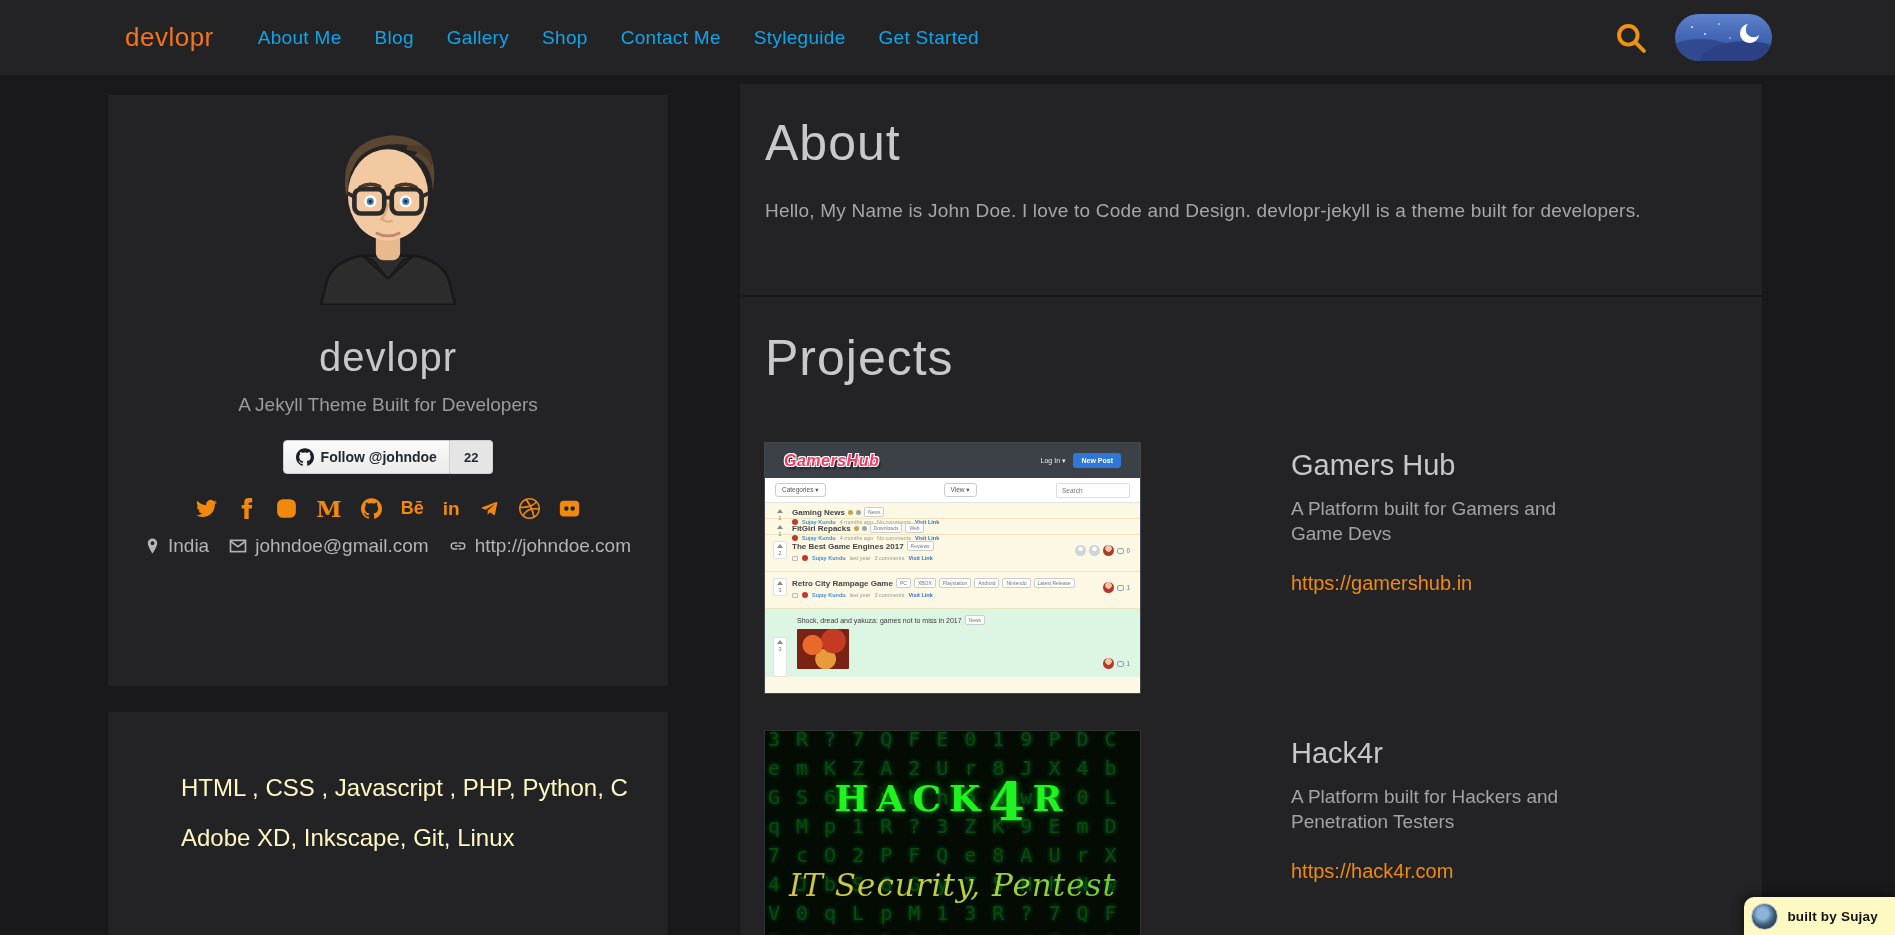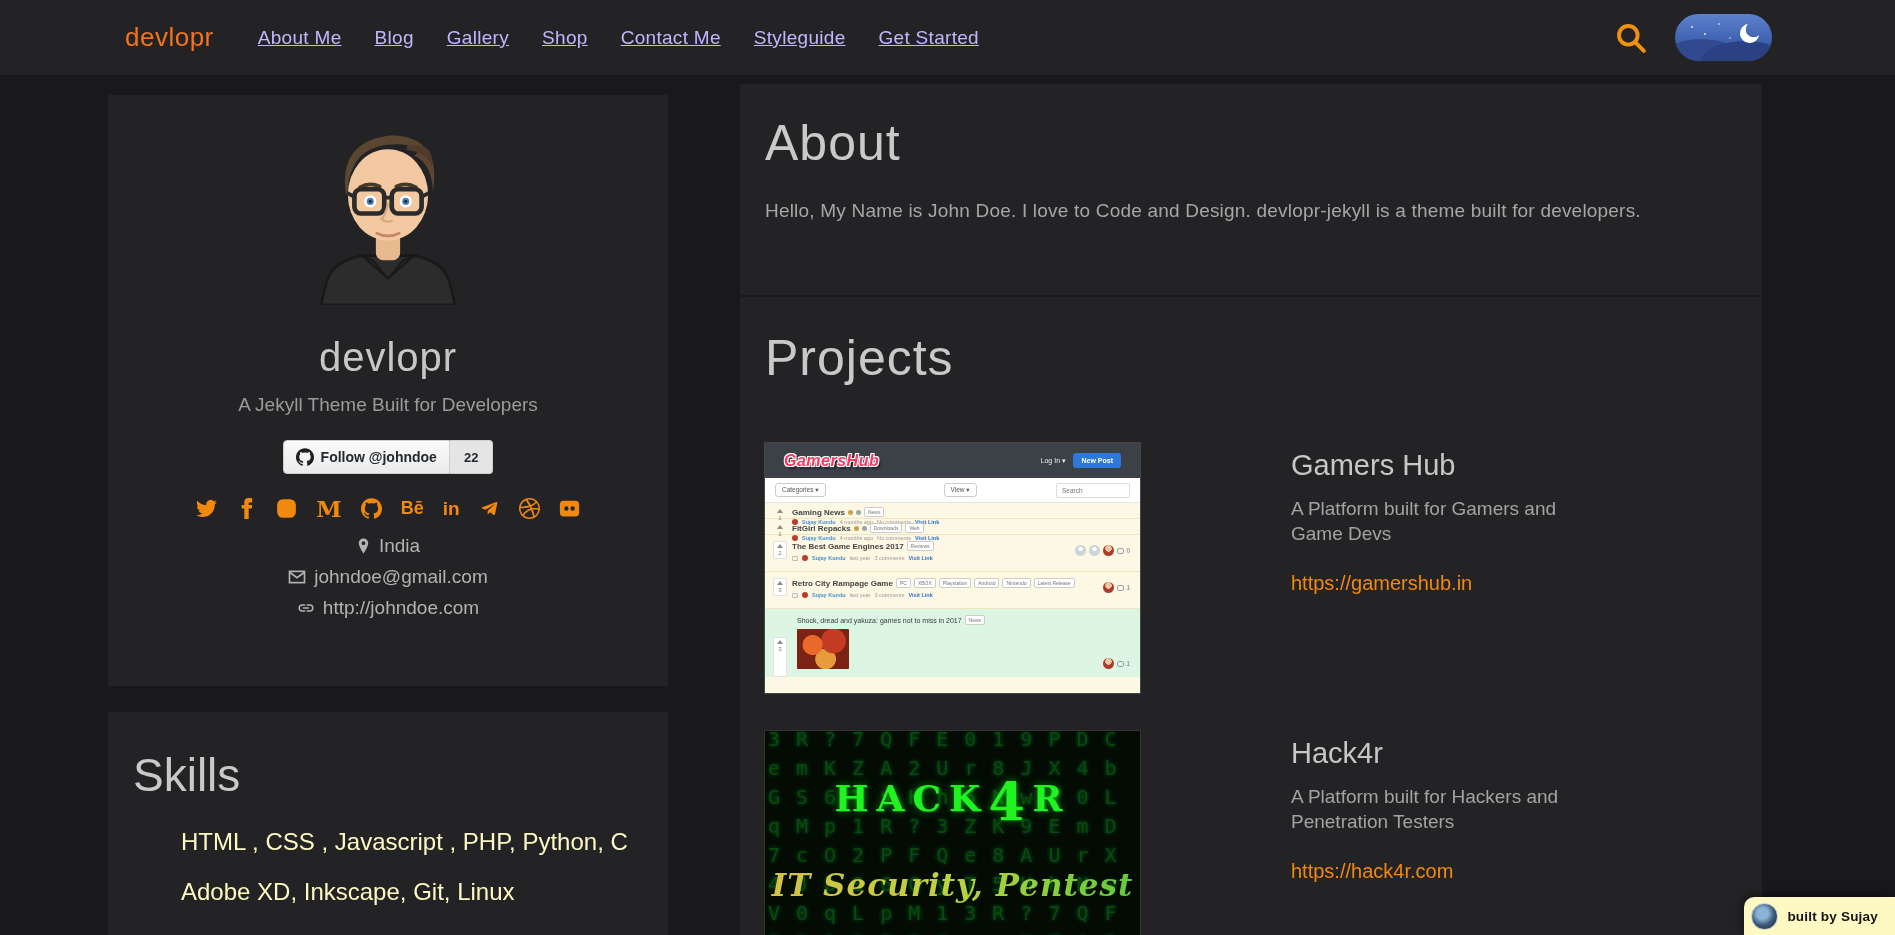--- a/index.html
+++ b/index.html
@@ -16,21 +16,21 @@
     --logo:#f4731c;
     --h:#c9c9c9;
     --sub:#9b9b9b;
     --txt:#a6a6a6;
   }
 
   
   .nav{position:absolute;top:0;left:0;right:0;height:75px;background:#232325;display:flex;align-items:center;padding-left:125px;z-index:5;}
   .nav-logo{font-size:26px;color:var(--logo);letter-spacing:.5px;margin-right:44px;cursor:pointer;}
   .nav-links{display:flex;gap:33px;}
-  .nav-link{font-size:19px;color:#c4b5fd;cursor:pointer;letter-spacing:.3px;text-decoration:underline;}
+  .nav-link{font-size:19px;color:#0ea5e9;cursor:pointer;letter-spacing:.3px;}
   .nav-right{margin-left:auto;display:flex;align-items:center;gap:26px;margin-right:123px;}
   .search-ic{width:36px;height:36px;cursor:pointer;}
   .toggle{width:97px;height:47px;border-radius:24px;position:relative;overflow:hidden;cursor:pointer;
     background:linear-gradient(180deg,#5d82cc 0%,#4063b2 55%,#2e4a90 100%);}
   .toggle .hill{position:absolute;left:-14px;bottom:-20px;width:80px;height:42px;background:#31498e;border-radius:50%;}
   .toggle .hill2{position:absolute;right:-18px;bottom:-24px;width:90px;height:44px;background:#2b4184;border-radius:50%;}
   .toggle .stars{position:absolute;top:12px;left:16px;width:2px;height:2px;border-radius:50%;background:#fff;opacity:.85;
     box-shadow:13px 7px 0 #fff, 27px -3px 0 rgba(255,255,255,.7), 38px 11px 0 rgba(255,255,255,.55), 6px 18px 0 rgba(255,255,255,.5);}
   .toggle svg{position:absolute;right:9px;top:6px;width:27px;height:27px;}
 
@@ -53,21 +53,21 @@
     border:1px solid #cfcfcf;border-radius:4px 0 0 4px;font-size:14px;font-weight:700;color:#24292e;}
   .gh-btn-main svg{width:18px;height:18px;fill:#1b1f23;}
   .gh-btn-count{height:34px;padding:0 14px;display:flex;align-items:center;background:#e5e5e5;border:1px solid #cfcfcf;border-left:0;
     border-radius:0 4px 4px 0;font-size:13px;font-weight:700;color:#24292e;}
   .social{margin-top:23px;display:flex;align-items:center;gap:19px;color:var(--accent);}
   .social .sic{height:22px;display:flex;align-items:center;cursor:pointer;}
   .social svg{height:21px;width:21px;fill:currentColor;}
   .glyph-m{font-family:"DejaVu Serif",serif;font-weight:700;font-size:23px;line-height:21px;}
   .glyph-be{font-weight:700;font-size:18px;line-height:21px;letter-spacing:0;}
   .glyph-in{font-weight:700;font-size:19px;line-height:21px;}
-  .contact{margin-top:16px;display:flex;flex-direction:column;align-items:center;gap:9px;}
+  .contact{margin-top:16px;display:flex;flex-direction:row;align-items:center;gap:20px;}
   .c-row{display:flex;align-items:center;gap:8px;font-size:19px;color:#b3b3b3;}
   .c-row svg{width:18px;height:18px;color:#b3b3b3;}
   .c-link{cursor:pointer;}
 
   
   .skills-h{font-size:46px;font-weight:400;color:var(--h);}
   .skills-line{margin-top:26px;font-size:24px;color:#fef9c3;margin-left:48px;}
   .skills-line + .skills-line{margin-top:22px;}
 
   
@@ -118,21 +118,21 @@
     background:radial-gradient(circle at 30% 40%,#e8692a 0 22%,transparent 24%),radial-gradient(circle at 70% 30%,#c23b22 0 26%,transparent 28%),radial-gradient(circle at 55% 75%,#e89b3a 0 24%,transparent 26%),#7a2214;}
   .ghx-row.green .ghx-side{align-self:flex-end;padding-bottom:8px;}
 
   
   .hx{flex:none;width:375px;height:250px;background:#030b03;position:relative;overflow:hidden;box-shadow:0 0 0 1px #333;cursor:pointer;}
   .hx-matrix{position:absolute;top:-6px;left:3px;right:-6px;bottom:0;font-family:"DejaVu Sans Mono",monospace;font-size:20px;
     color:#0a520a;letter-spacing:16px;line-height:29px;word-break:break-all;opacity:.9;text-shadow:0 0 4px #063;}
   .hx-logo{position:absolute;top:46px;left:0;right:0;text-align:center;font-family:"DejaVu Serif",serif;font-weight:700;
     font-size:36px;color:#21f321;letter-spacing:8px;text-shadow:0 0 9px rgba(0,255,0,.55),1px 1px 0 #052;}
   .hx-logo .four{font-size:52px;line-height:0;vertical-align:-9px;}
-  .hx-tag{position:absolute;top:136px;left:0;right:0;text-align:center;font-family:"DejaVu Serif",serif;font-style:italic;font-weight:700;
+  .hx-tag{position:absolute;top:136px;left:0;right:0;text-align:center;font-family:"DejaVu Serif",serif;font-style:italic;font-weight:400;
     font-size:31px;letter-spacing:1px;background:linear-gradient(90deg,#d6c049,#bcd23f,#5ec93d);
     -webkit-background-clip:text;background-clip:text;color:transparent;}
 
   
   .badge{position:absolute;right:0;bottom:0;height:38px;background:#fef9c3;border-top-left-radius:10px;display:flex;align-items:center;
     gap:9px;padding:0 17px 0 7px;box-shadow:-2px -2px 8px rgba(0,0,0,.45);cursor:pointer;z-index:9;}
   .badge-avatar{width:27px;height:27px;border-radius:50%;border:1px solid #c9c9c9;
     background:radial-gradient(circle at 42% 38%,#8cb4d9 0 26%,#3b5a77 55%,#182430);}
   .badge-text{font-size:13.5px;font-weight:700;color:#141414;letter-spacing:.2px;}
 </style>
@@ -268,21 +268,20 @@
     <div class="c-row">
       <svg viewBox="0 0 24 24">
           <path fill="#b3b3b3" d="M3.9 12a3.1 3.1 0 013.1-3.1h4V7H7a5 5 0 000 10h4v-1.9H7A3.1 3.1 0 013.9 12zm4.1 1h8v-2H8v2zm9-6h-4v1.9h4a3.1 3.1 0 010 6.2h-4V17h4a5 5 0 000-10z"></path>
         </svg>
       <span class="c-link">http://johndoe.com</span>
     </div>
   </div>
 </div>
 
 <div class="card skills-card">
-  <div class="skills-h">Skills</div>
   <p class="skills-line">HTML , CSS , Javascript , PHP, Python, C</p>
   <p class="skills-line">Adobe XD, Inkscape, Git, Linux</p>
 </div>
 
 <div class="card about-card">
   <div class="big-h">About</div>
   <p class="para" style="margin-top:28px">Hello, My Name is John Doe. I love to Code and Design. devlopr-jekyll is a theme built for developers.</p>
 </div>
 
 <div class="card projects-card">

